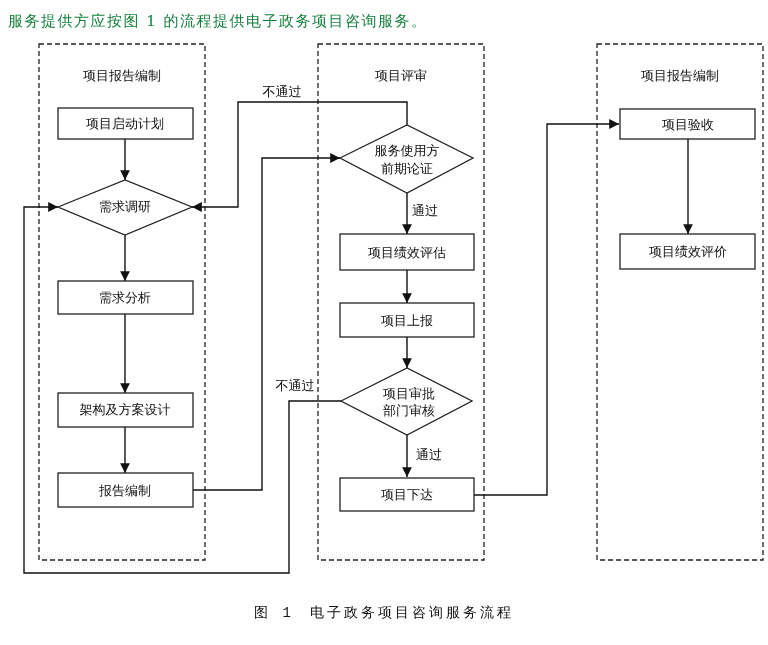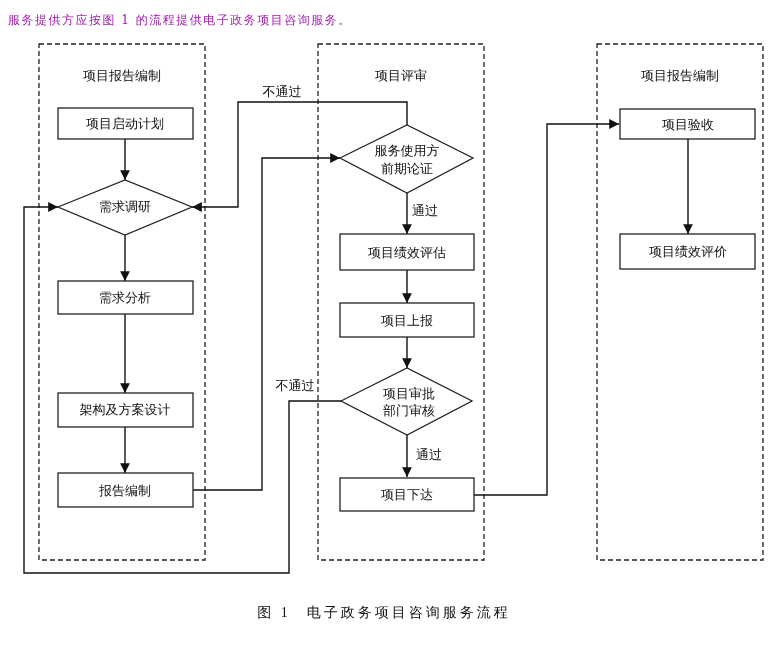--- a/index.html
+++ b/index.html
@@ -1,18 +1,18 @@
 <!DOCTYPE html>
 <html><head>
   <meta charset="utf-8">
   <style>
     html, body { margin: 0; padding: 0; background: #ffffff; }
     body { width: 768px; height: 645px; position: relative; overflow: hidden; font-family: "DejaVu Serif", serif; color: #111; }
-    .intro { position: absolute; left: 8px; top: 12px; font-size: 12px; letter-spacing: 1.5px; color: #a21caf; white-space: nowrap; }
-    .caption { position: absolute; left: 0; width: 768px; top: 604px; text-align: center; font-family: Liberation Serif, serif; font-size: 14px; letter-spacing: 3px; color: #111; }
+    .intro { position: absolute; left: 8px; top: 12px; font-size: 15px; letter-spacing: 1.5px; color: #15803d; white-space: nowrap; }
+    .caption { position: absolute; left: 0; width: 768px; top: 604px; text-align: center; font-family: Liberation Mono, monospace; font-size: 14px; letter-spacing: 3px; color: #111; }
     .caption .fig-no { margin-right: 16px; }
     svg { position: absolute; left: 0; top: 0; }
     svg text { font-family: "DejaVu Sans", sans-serif; font-size: 13px; fill: #111; }
     .lane { fill: none; stroke: #222; stroke-width: 1.3; stroke-dasharray: 5 3; }
     .box { fill: #fff; stroke: #222; stroke-width: 1.3; }
     .edge { fill: none; stroke: #111; stroke-width: 1.4; }
   </style>
 </head>
 <body>
 

